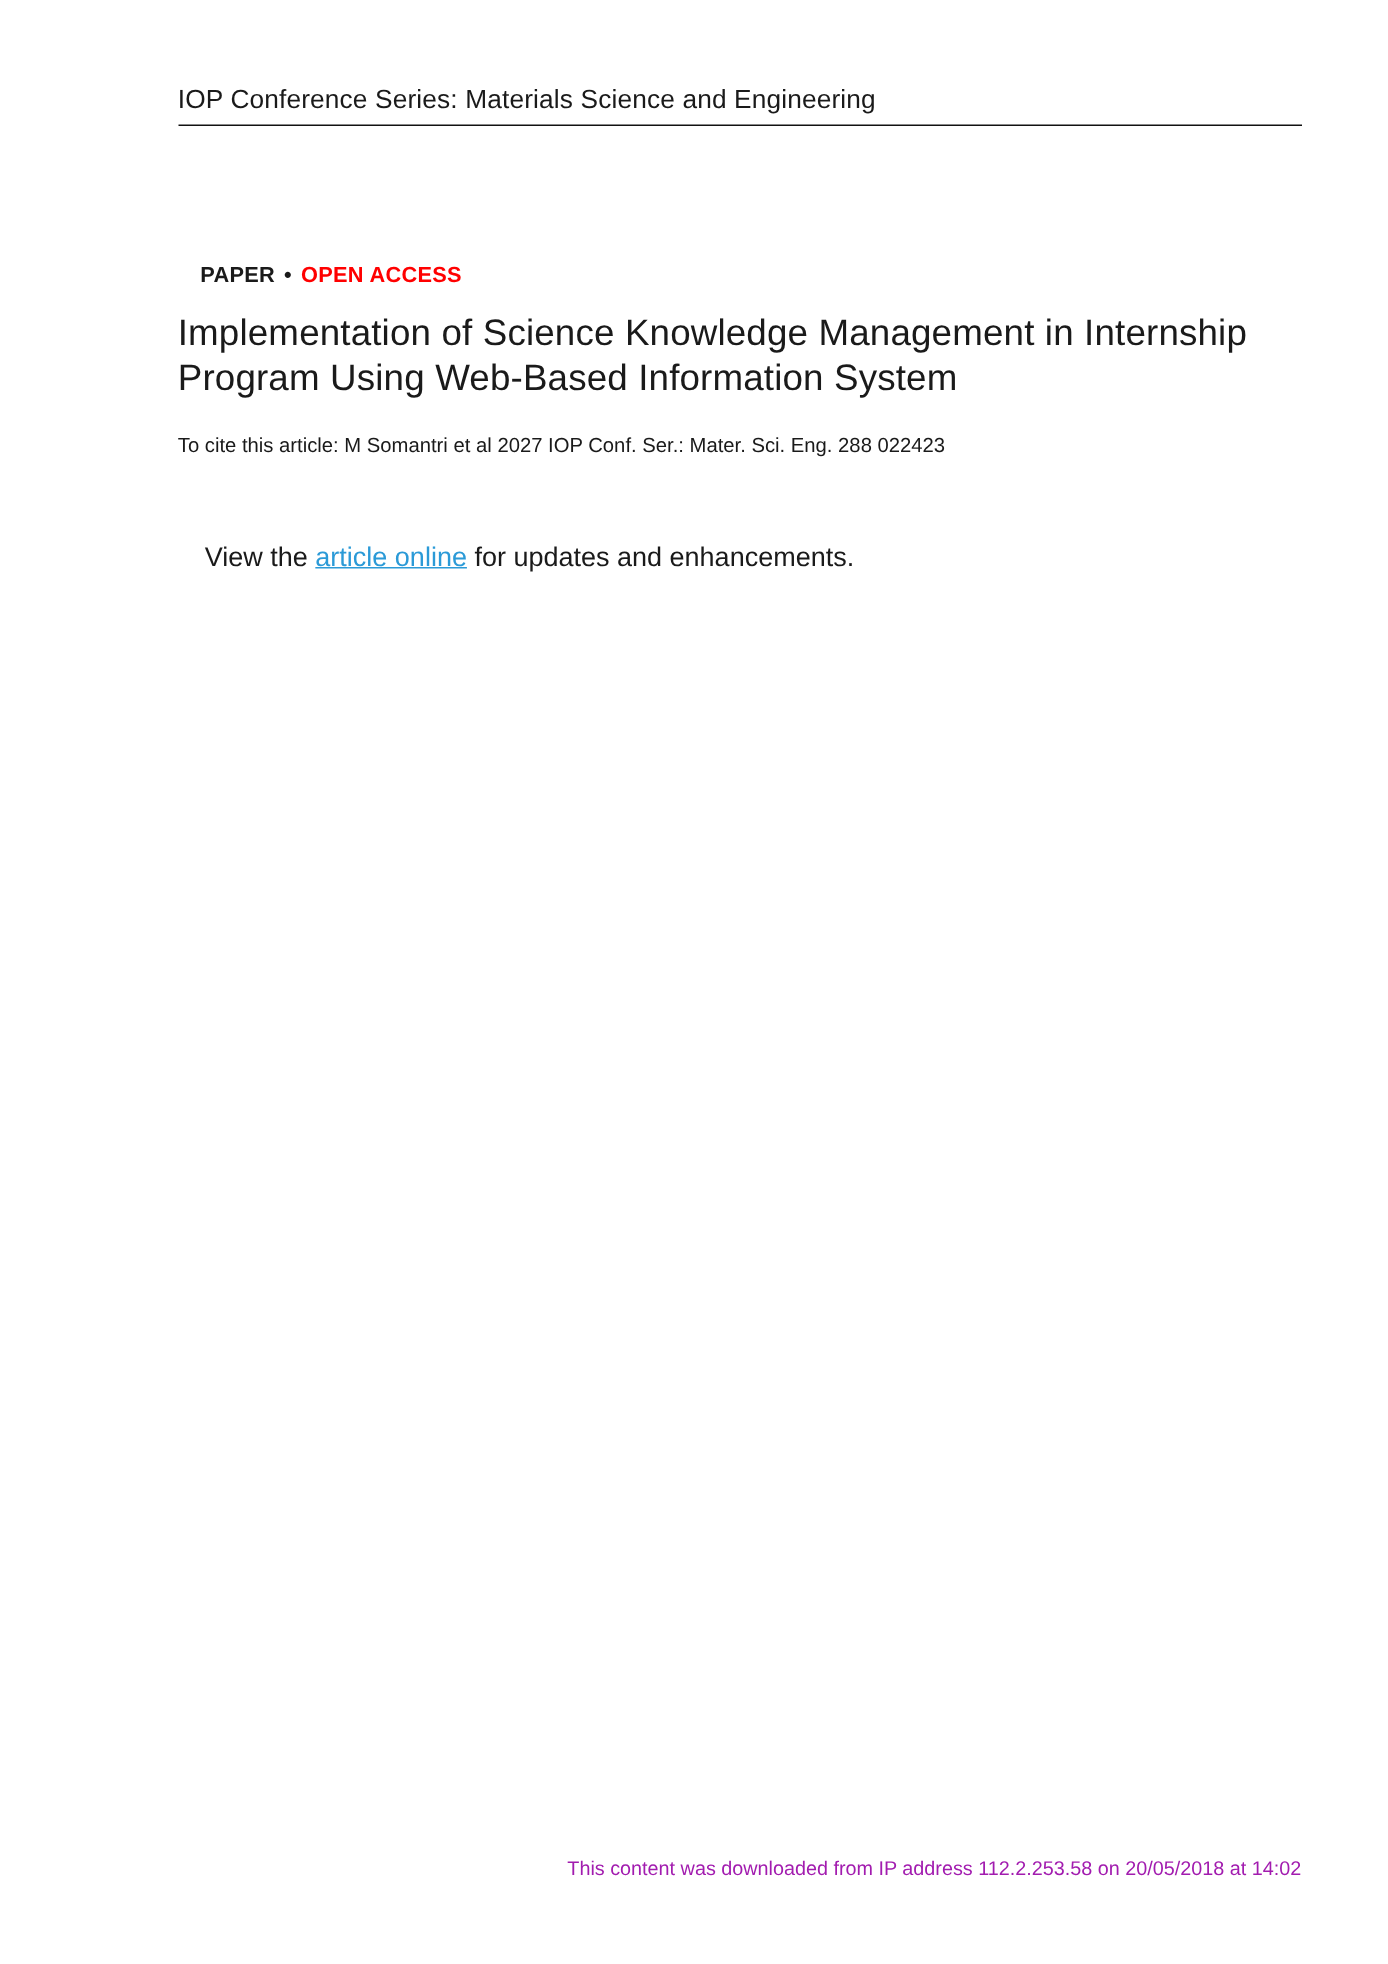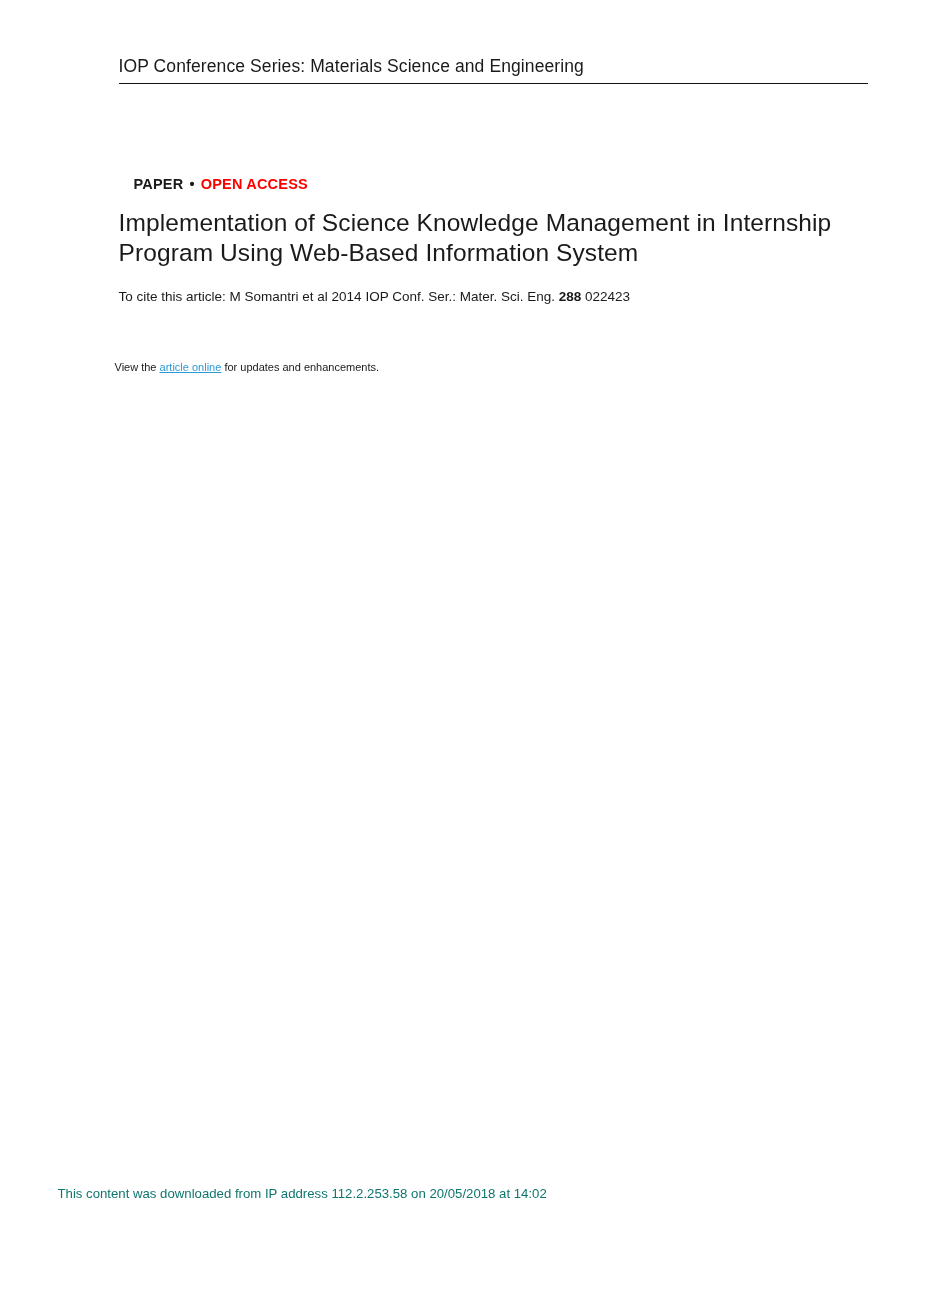--- a/index.html
+++ b/index.html
@@ -56,58 +56,58 @@
     color: #1a1a1a;
   }
   .citation-line {
     position: absolute;
     left: 61px;
     top: 289px;
     font-size: 13.5px;
     color: #1a1a1a;
   }
   .citation-line .italic { }
-  .citation-line .bold { font-weight: bold; text-align: right; }
+  .citation-line .bold { font-weight: normal; text-align: right; }
   .view-line {
     position: absolute;
-    left: 57px;
+    left: 79px;
     top: 361px;
-    font-size: 11px;
+    font-size: 18px;
     color: #1a1a1a;
     text-align: right;
   }
   .view-line a.article-link {
     color: var(--link-color, #2b9ad7);
     text-decoration: underline;
     cursor: pointer;
   }
   .footer-line {
     position: absolute;
     left: 0;
-    top: 1186px;
+    top: 1238px;
     width: 100%;
-    text-align: left;
+    text-align: right;
     font-size: 13.2px;
-    color: #0f766e;
+    color: #a21caf;
   }
 </style>
 </head>
 <body>
 
 <div class="page">
 
   <div class="journal-header">
     <span>IOP Conference Series: Materials Science and Engineering</span>
   </div>
 
   <div class="meta-line">
     <span class="paper-label">PAPER</span><span class="bullet">•</span><span class="open-access">OPEN ACCESS</span>
   </div>
 
   <h1 class="article-title">Implementation of Science Knowledge Management in Internship Program Using Web-Based Information System</h1>
 
-  <p class="citation-line"><span>To cite this article: M Somantri </span><span class="italic">et al</span><span> 2014 </span><span class="italic">IOP Conf. Ser.: Mater. Sci. Eng.</span><span class="bold"> 288 </span><span>022423</span></p>
+  <p class="citation-line"><span>To cite this article: M Somantri </span><span class="italic">et al</span><span> 2027 </span><span class="italic">IOP Conf. Ser.: Mater. Sci. Eng.</span><span class="bold"> 288 </span><span>022423</span></p>
 
   <p class="view-line"><span>View the </span><a class="article-link">article online</a><span> for updates and enhancements.</span></p>
 
   <div class="footer-line">This content was downloaded from IP address 112.2.253.58 on 20/05/2018 at 14:02</div>
 
 </div>
 
 </body></html>

